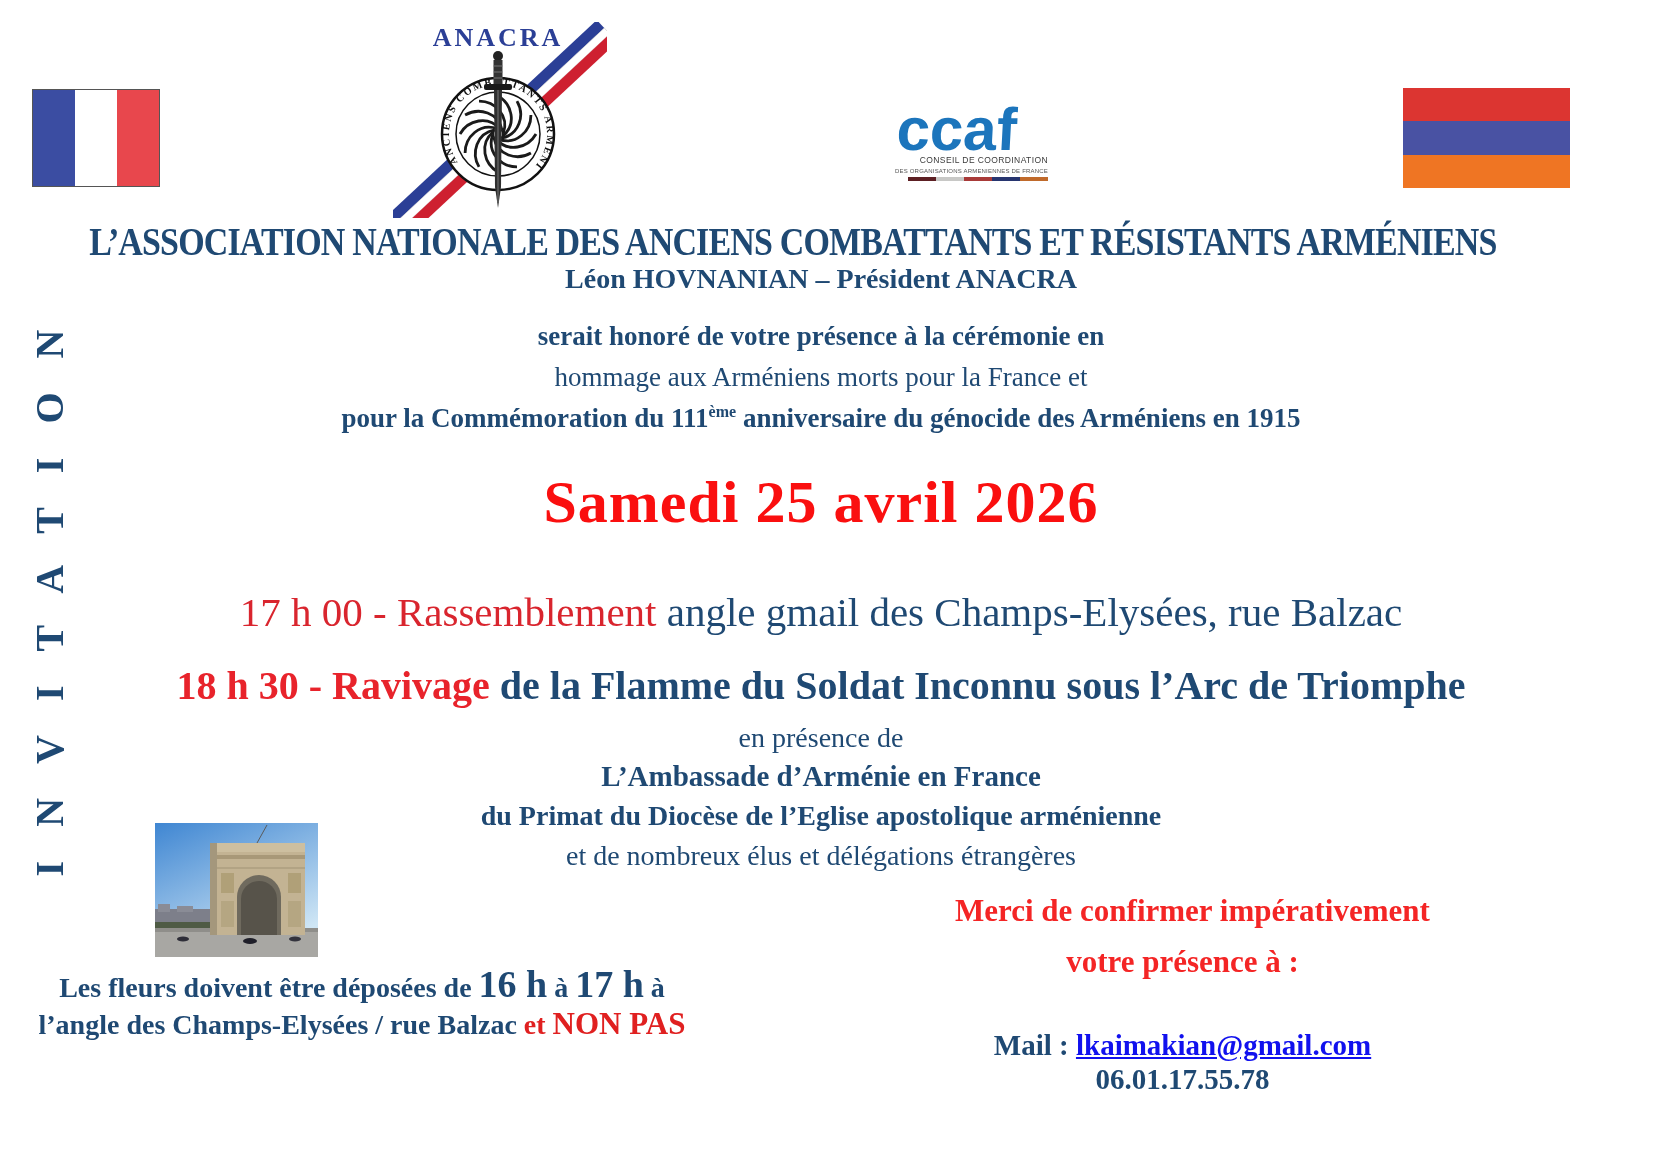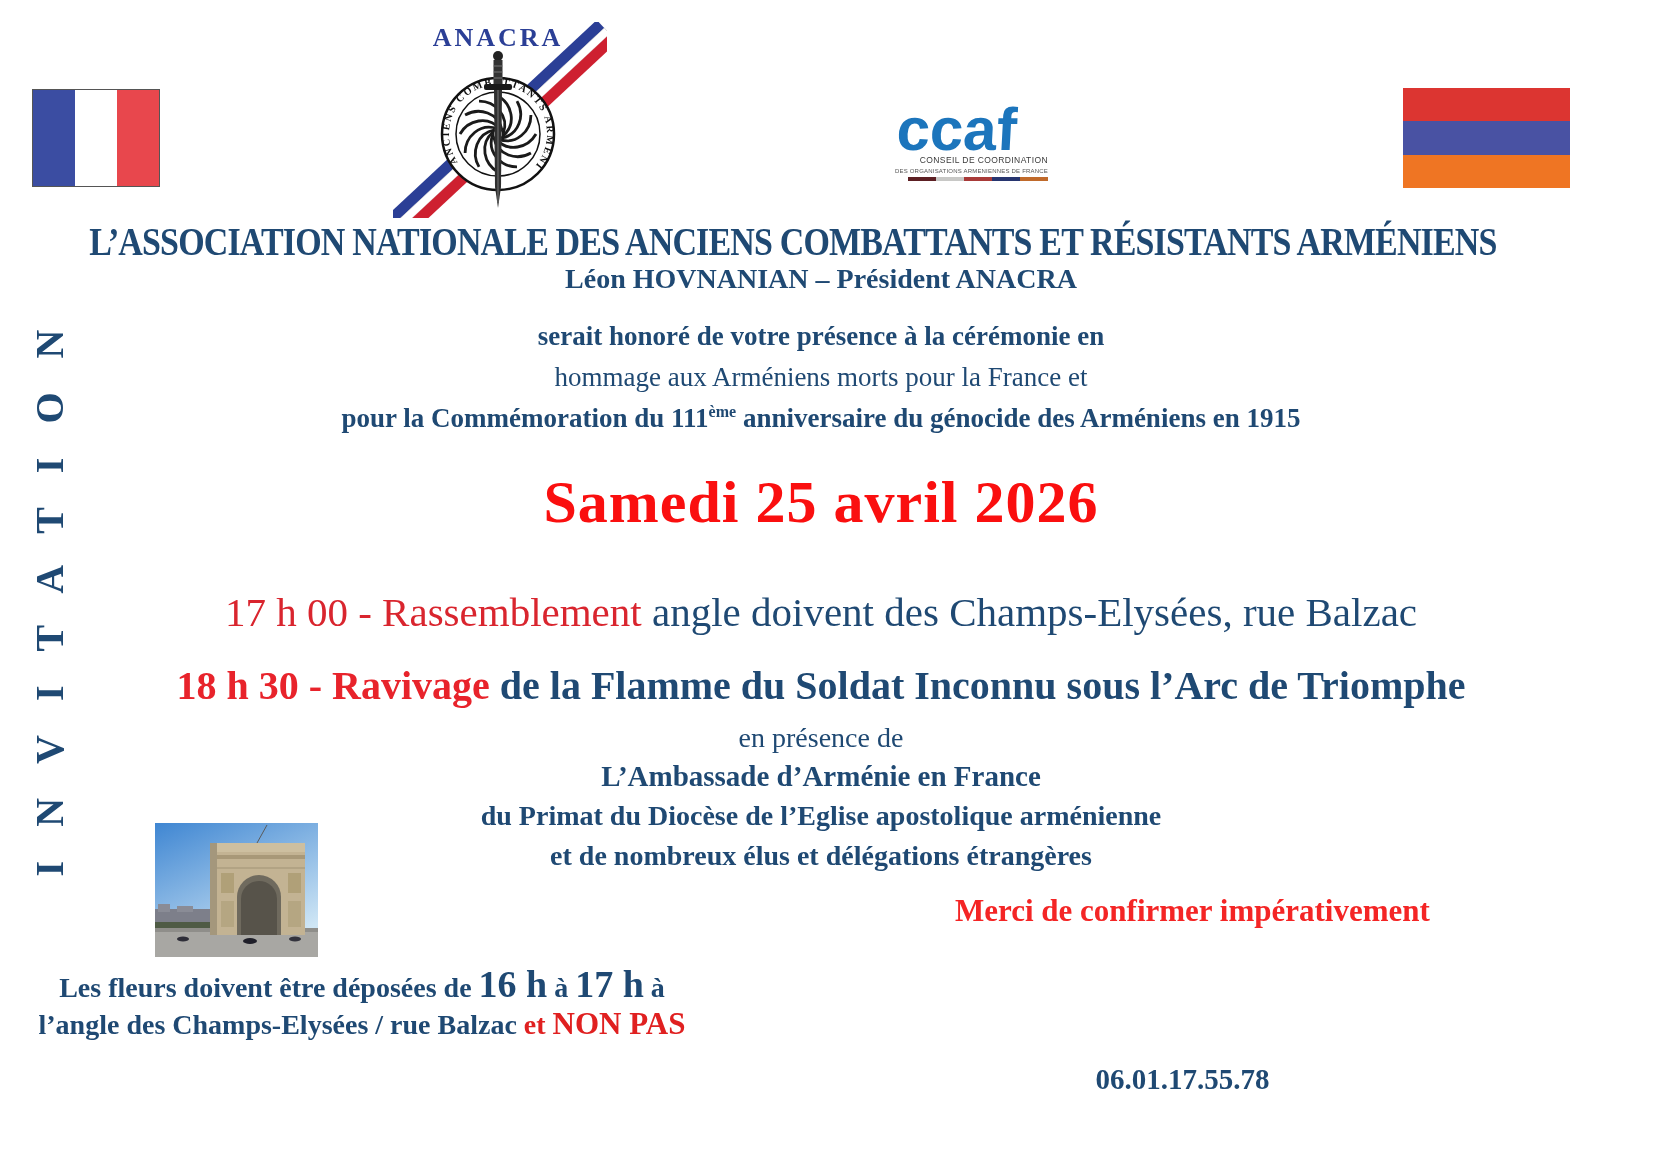--- a/index.html
+++ b/index.html
@@ -47,21 +47,21 @@
   .event-1     { top:588px; font-size:41px; font-weight:normal; white-space:nowrap; }
   .event-1 .hl { color:#D9252E; }
   .event-1 .dt { color:#1F4973; }
   .event-2     { top:662px; font-size:40px; font-weight:bold; white-space:nowrap; }
   .event-2 .hl { color:#E8232B; }
   .event-2 .dt { color:#1F4973; }
 
   .presence-1  { top:722px; font-size:28px; font-weight:normal; color:#1F4973; }
   .presence-2  { top:760px; font-size:29px; font-weight:bold; color:#1F4973; }
   .presence-3  { top:800px; font-size:28px; font-weight:bold; color:#1F4973; }
-  .presence-4  { top:840px; font-size:28px; font-weight:bold; color:#1F4973; }
+  .presence-4  { top:840px; font-size:28px; font-weight:normal; color:#1F4973; }
 
   .confirm-col { left:955px; width:455px; text-align:center; }
   .confirm-1   { top:893px; font-size:31px; font-weight:bold; color:#F42525; white-space:nowrap; }
   .confirm-2   { top:944px; font-size:31px; font-weight:bold; color:#F42525; }
   .contact-name{ top:994px; font-size:29px; color:#1F4E79; }
   .mail-line   { top:1029px; font-size:29px; font-weight:bold; color:#1F4973; white-space:nowrap; }
   .mail-line a { color:#1111EE; text-decoration:underline; font-weight:bold; }
   .phone-line  { top:1063px; font-size:29px; font-weight:bold; color:#1F4973; }
 
   .photo { left:155px; top:823px; width:163px; height:134px; }
@@ -163,32 +163,36 @@
 
   <div class="abs center-col intro-1">serait honoré de votre présence à la cérémonie en</div>
   <div class="abs center-col intro-2">hommage aux Arméniens morts pour la France et</div>
   <div class="abs center-col intro-3">
     <span>pour la Commémoration du 111</span><sup>ème</sup><span> anniversaire du génocide des Arméniens en 1915</span>
   </div>
 
   <div class="abs center-col date-line">Samedi 25 avril 2026</div>
 
   <div class="abs center-col event-1">
-    <span class="hl">17 h 00 - Rassemblement</span><span class="dt"> angle doivent des Champs-Elysées, rue Balzac</span>
+    <span class="hl">17 h 00 - Rassemblement</span><span class="dt"> angle gmail des Champs-Elysées, rue Balzac</span>
   </div>
   <div class="abs center-col event-2">
     <span class="hl">18 h 30 - Ravivage</span><span class="dt"> de la Flamme du Soldat Inconnu sous l’Arc de Triomphe</span>
   </div>
 
   <div class="abs center-col presence-1">en présence de</div>
   <div class="abs center-col presence-2">L’Ambassade d’Arménie en France</div>
   <div class="abs center-col presence-3">du Primat du Diocèse de l’Eglise apostolique arménienne</div>
   <div class="abs center-col presence-4">et de nombreux élus et délégations étrangères</div>
 
   <div class="abs confirm-col confirm-1">Merci de confirmer impérativement</div>
+  <div class="abs confirm-col confirm-2">votre présence à :</div>
+  <div class="abs confirm-col mail-line">
+    <span>Mail : </span><a href="#">lkaimakian@gmail.com</a>
+  </div>
   <div class="abs confirm-col phone-line">06.01.17.55.78</div>
 
   <div class="abs photo">
     <svg width="163" height="134" viewBox="0 0 163 134">
       <defs>
         <linearGradient id="sky" x1="0" y1="0" x2="0.55" y2="1">
           <stop offset="0" stop-color="#3f86d2"></stop>
           <stop offset="1" stop-color="#cfe6f5"></stop>
         </linearGradient>
       </defs>

